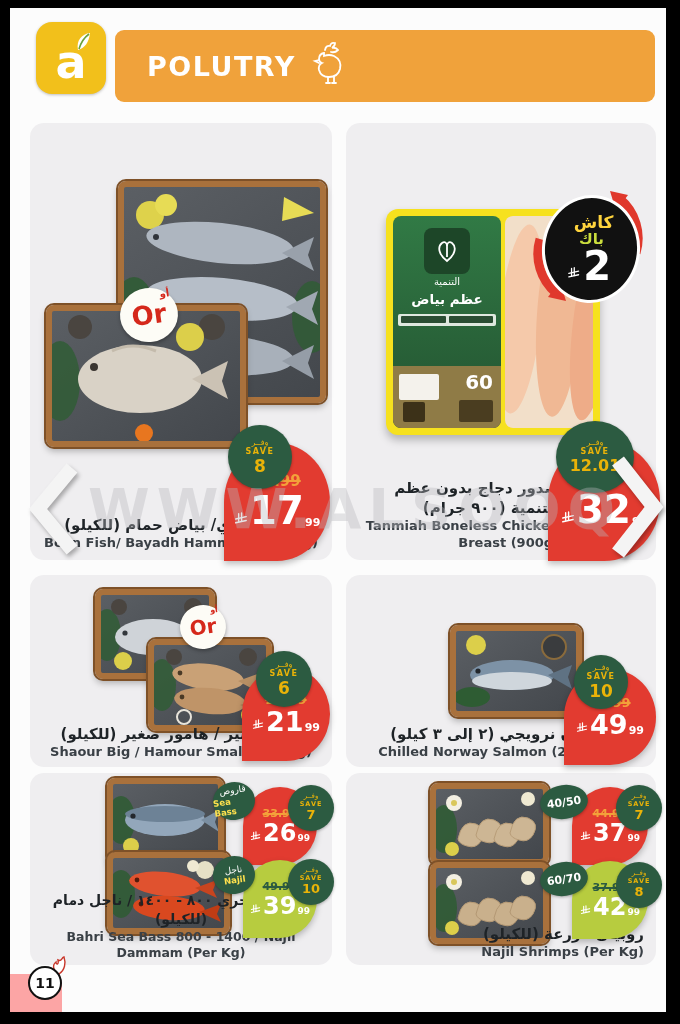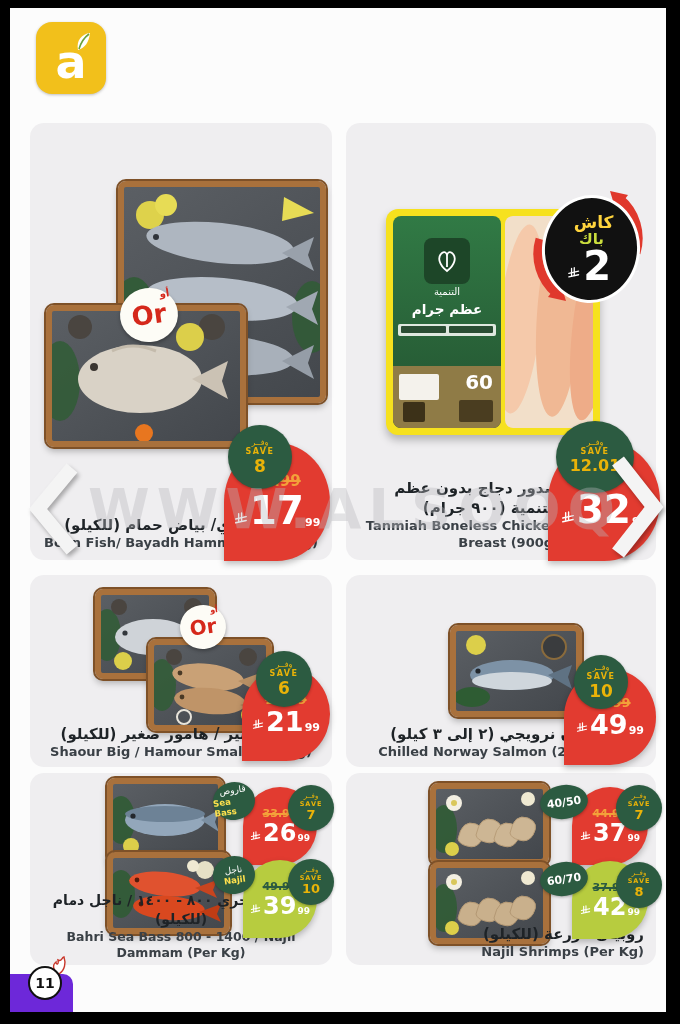--- a/index.html
+++ b/index.html
@@ -55,21 +55,21 @@
   .oval .l2{font-size:8.5px;font-weight:bold;color:#ffe14d;line-height:1.2;}
   .oval .num{font-size:11px;font-weight:bold;}
 
   .names{position:absolute;z-index:1;}
   .name-ar{font-size:15px;font-weight:bold;color:#1e2327;direction:rtl;line-height:1.35;}
   .name-en{font-size:13px;font-weight:bold;color:#3a4046;line-height:1.3;}
   .center{text-align:center;} .right{text-align:right;}
 
   
   .package{position:absolute;left:40px;top:86px;width:214px;height:226px;background:#f6e11e;border-radius:12px;padding:7px;box-sizing:border-box;display:flex;box-shadow:0 5px 9px rgba(0,0,0,.25);z-index:1;}
-  .pk-label{width:108px;background:linear-gradient(#317a45,#235230);border-radius:8px;position:relative;display:flex;flex-direction:column;align-items:center;box-sizing:border-box;padding-top:22px;}
+  .pk-label{width:108px;background:linear-gradient(#317a45,#235230);border-radius:8px;position:relative;display:flex;flex-direction:column;align-items:center;box-sizing:border-box;padding-top:12px;}
   .pk-emblem{width:46px;height:46px;background:#1d4628;border-radius:8px;display:flex;align-items:center;justify-content:center;}
   .pk-brand{color:#fff;font-size:10px;margin-top:2px;direction:rtl;}
   .pk-title{color:#fff;font-size:13.5px;font-weight:bold;text-align:center;direction:rtl;line-height:1.3;margin-top:4px;}
   .pk-band{width:90%;height:12px;background:#dfe8df;border-radius:2px;margin-top:5px;display:flex;gap:3px;align-items:center;padding:0 3px;box-sizing:border-box;}
   .pk-band i{display:block;height:7px;background:#2a4d33;border-radius:1px;flex:1;}
   .pk-gold{position:absolute;left:0;bottom:0;width:100%;height:62px;background:#8f7b46;border-radius:0 0 8px 8px;}
   .pk-60{position:absolute;right:8px;top:4px;color:#fff;font-size:20px;font-weight:bold;}
   .pk-barcode{position:absolute;left:6px;top:8px;width:40px;height:26px;background:#f4f2ec;border-radius:2px;}
   .pk-btn{position:absolute;right:8px;bottom:6px;width:34px;height:22px;background:#4a3d20;border-radius:2px;}
   .pk-btn2{position:absolute;left:10px;bottom:6px;width:22px;height:20px;background:#3c3118;border-radius:2px;}
@@ -85,36 +85,45 @@
   .cb-price .n{color:#fff;font-size:40px;font-weight:bold;line-height:.9;}
   .cb-arrows{position:absolute;left:0;top:0;width:112px;height:118px;}
 
   
   .chev{position:absolute;z-index:6;filter:drop-shadow(2px 3px 2px rgba(0,0,0,.3));}
 
   
   .watermark{position:absolute;left:78px;top:468px;font-size:56px;font-weight:bold;letter-spacing:7px;color:#b9b9be;opacity:.38;z-index:5;white-space:nowrap;pointer-events:none;}
 
   
-  .page-badge{position:absolute;left:0;top:966px;width:63px;height:38px;background:#6d28d9;border-radius:0 10px 0 0;z-index:6;}
+  .page-badge{position:absolute;left:0;top:966px;width:52px;height:38px;background:#fca5a5;border-radius:0 10px 0 0;z-index:6;}
   .pn-circle{position:absolute;left:18px;top:-8px;width:30px;height:30px;background:#fff;border:2.5px solid #111;border-radius:50%;display:flex;align-items:center;justify-content:center;font-size:14px;font-weight:bold;color:#111;}
   .pn-flame{position:absolute;left:40px;top:-18px;}
 </style>
 </head>
 <body>
 
 <div class="frame">
  <div class="page">
 
   <div class="logo">
     <span class="logo-a">a</span>
     <svg class="logo-leaf" width="18" height="20" viewBox="0 0 18 20">
           <path d="M4 18 C2 8 8 2 16 1 C15 10 11 16 4 18 Z" fill="#fff"></path>
           <path d="M5 17 C7 10 11 5 15 2" stroke="#6aa23c" stroke-width="1.6" fill="none"></path>
         </svg>
+  </div>
+  <div class="banner">
+    <span class="banner-title">POLUTRY</span>
+    <svg class="rooster" width="46" height="52" viewBox="0 0 46 46" fill="none" stroke="#ffffff" stroke-width="1.8" stroke-linecap="round">
+      <path d="M15 10 q1 -5 5 -4 q1 -4 5 -3 q0 3 -3 5 q4 -1 6 2 q-3 3 -7 2"></path>
+      <path d="M14 13 q-5 1 -5 6 q0 3 3 4 q-4 2 -3 7 q2 7 10 7 q9 0 11 -8 q2 -9 -6 -13 q-5 -2 -10 0 z"></path>
+      <path d="M9 20 l-4 1 l4 2"></path>
+      <path d="M18 37 v6 M24 37 v6 M16 43 h4 M22 43 h4"></path>
+    </svg>
   </div>
 
   <div class="watermark">WWW.ALSOOQ</div>
 
   <div class="card r1 cL">
     <div class="photo" style="left:88px;top:58px;width:196px;height:210px;">
       <svg viewBox="0 0 196 210">
         <ellipse cx="10" cy="130" rx="22" ry="40" fill="#2e5c33" opacity=".85"></ellipse>
             <ellipse cx="188" cy="130" rx="20" ry="36" fill="#2e5c33" opacity=".8"></ellipse>
         <circle cx="26" cy="28" r="14" fill="#ded24b"></circle>
@@ -180,21 +189,21 @@
     <div class="package">
       <div class="pk-label">
         <div class="pk-emblem">
           <svg width="28" height="28" viewBox="0 0 28 28" fill="none" stroke="#fff" stroke-width="1.8">
                 <path d="M14 24 C6 18 4 10 9 6 C12 4 14 6 14 9 C14 6 16 4 19 6 C24 10 22 18 14 24 Z"></path>
                 <path d="M14 9 V20"></path>
               </svg>
         </div>
         <div class="pk-brand">التنمية</div>
         <div class="pk-title">
-          <div>عظم جرام</div>
+          <div>عظم بياض</div>
         </div>
         <div class="pk-band">
               <i></i>
               <i></i>
             </div>
         <div class="pk-gold">
           <span class="pk-60">60</span>
           <span class="pk-barcode"></span>
           <span class="pk-btn"></span>
           <span class="pk-btn2"></span>

